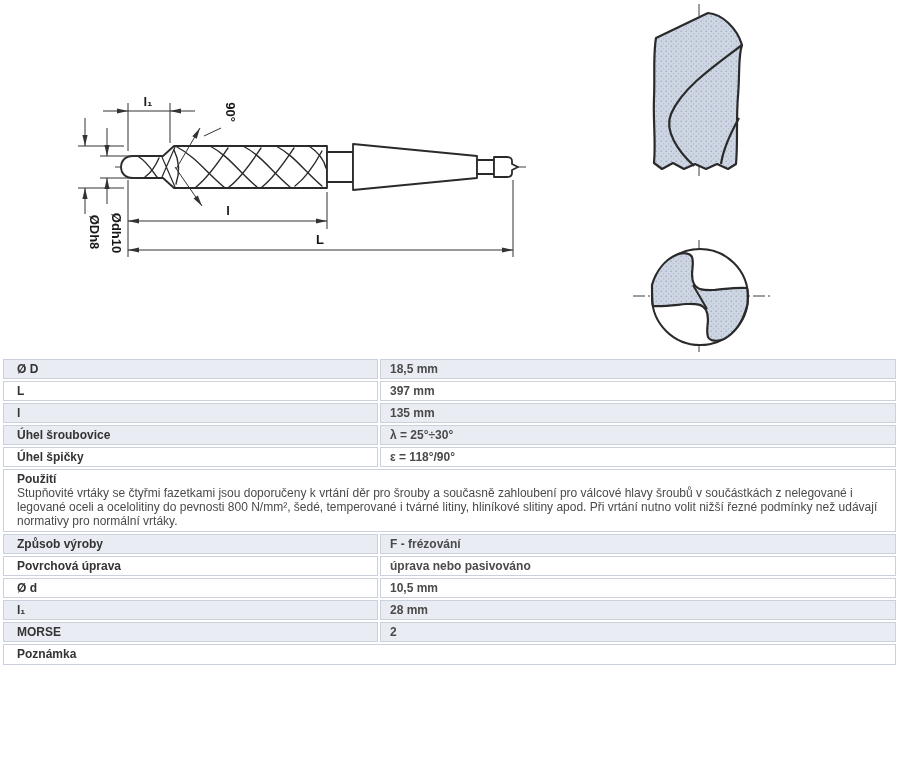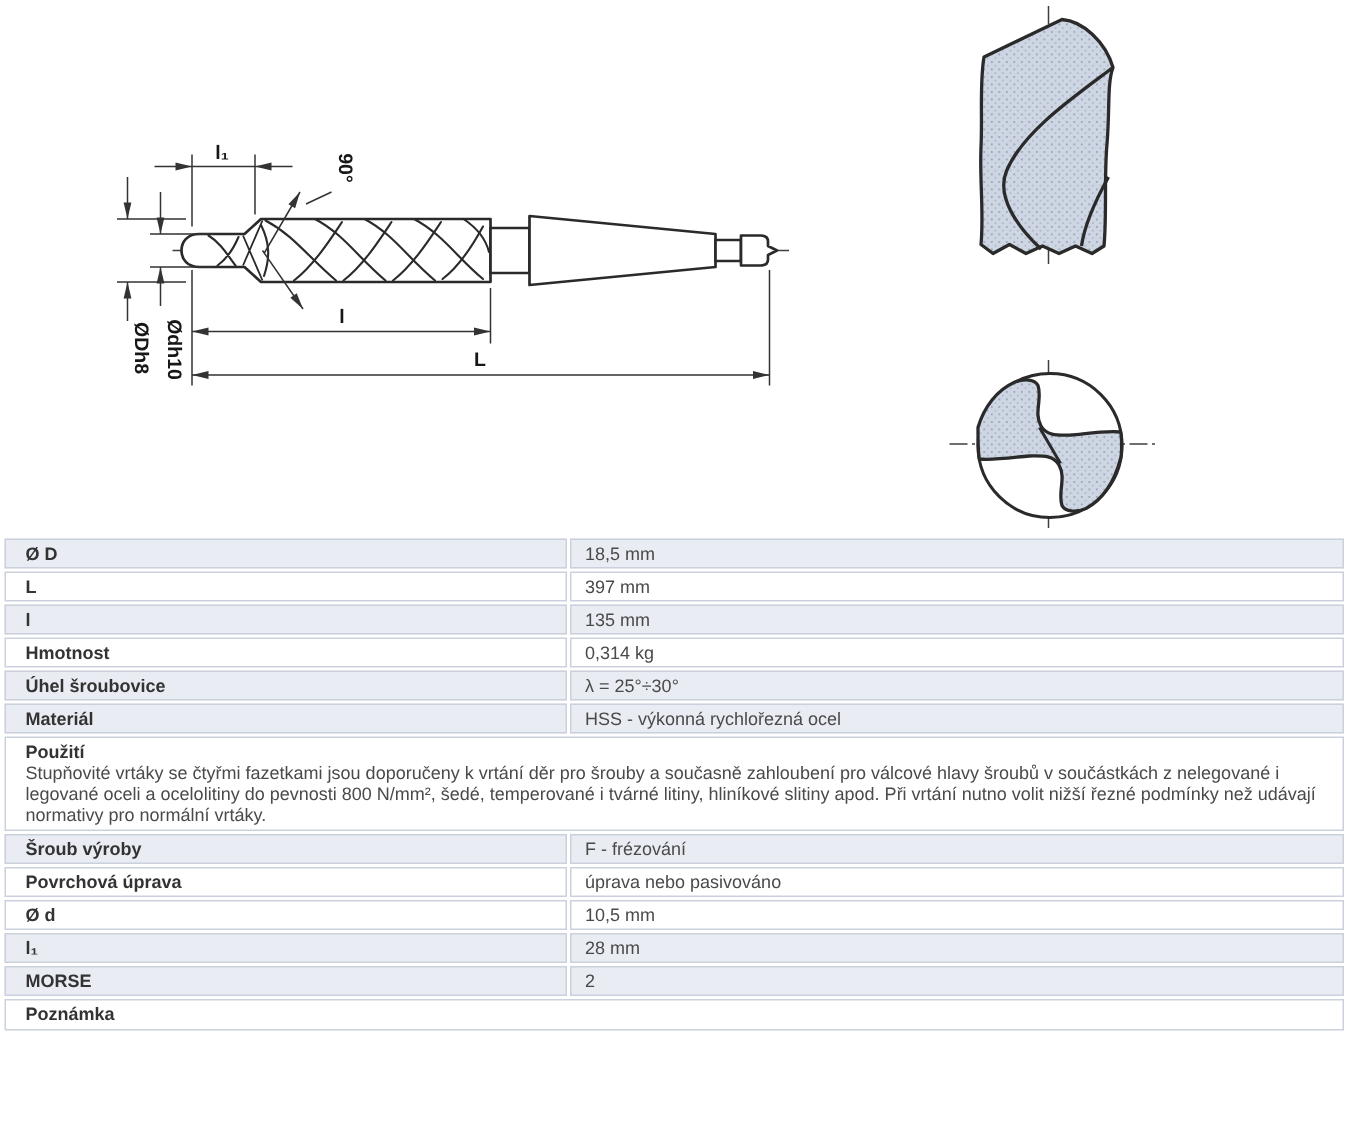--- a/index.html
+++ b/index.html
@@ -14,21 +14,21 @@
   .dim{stroke:var(--dimline);stroke-width:1;fill:none;}
   .arr{fill:var(--dimline);stroke:none;}
   .dimtext{font:bold 13px "Liberation Sans",sans-serif;fill:#171717;}
   .cl{stroke:#3f3f3f;stroke-width:1;stroke-dasharray:12 3 2 3;fill:none;}
   .stipshape{fill:url(#stip);stroke:var(--dline);stroke-width:2.2;stroke-linejoin:round;}
 
   
   .spec-table{border-collapse:separate;border-spacing:2px;width:897px;margin-left:1px;table-layout:fixed;}
   .spec-table td{border:1px solid var(--tborder);font-size:12px;line-height:14px;color:#3c3c3c;vertical-align:top;background:#fff;}
   .spec-table td.lbl{width:352px;font-weight:bold;padding:2px 8px 2px 13px;color:#333;}
-  .spec-table td.val{padding:2px 8px 2px 9px;color:#4a4a4a;}
+  .spec-table td.val{padding:2px 8px 2px 9px;color:#4a4a4a;font-weight:bold;}
   .spec-table tr.stripe td{background:var(--stripe);}
   .spec-table td.block{padding:2px 10px 3px 13px;color:#4a4a4a;margin-top:40px;}
   .spec-table .btitle{font-weight:bold;color:#333;}
 </style>
 </head>
 <body>
 
 <div class="drawing-area">
   <svg width="900" height="357" viewBox="0 0 900 357">
     <defs>
@@ -132,42 +132,38 @@
       <td class="val">18,5 mm</td>
     </tr>
     <tr>
       <td class="lbl">L</td>
       <td class="val">397 mm</td>
     </tr>
     <tr class="stripe">
       <td class="lbl">l</td>
       <td class="val">135 mm</td>
     </tr>
-    <tr>
-      <td class="lbl">Hmotnost</td>
-      <td class="val">0,314 kg</td>
-    </tr>
     <tr class="stripe">
       <td class="lbl">Úhel šroubovice</td>
       <td class="val">λ = 25°÷30°</td>
     </tr>
-    <tr class="stripe">
-      <td class="lbl">Materiál</td>
-      <td class="val">HSS - výkonná rychlořezná ocel</td>
+    <tr>
+      <td class="lbl">Úhel špičky</td>
+      <td class="val">ε = 118°/90°</td>
     </tr>
 
     <tr>
       <td class="block" colspan="2">
         <div class="btitle">Použití</div>
         <div>Stupňovité vrtáky se čtyřmi fazetkami jsou doporučeny k vrtání děr pro šrouby a současně zahloubení pro válcové hlavy šroubů v součástkách z nelegované i legované oceli a ocelolitiny do pevnosti 800 N/mm², šedé, temperované i tvárné litiny, hliníkové slitiny apod. Při vrtání nutno volit nižší řezné podmínky než udávají normativy pro normální vrtáky.</div>
       </td>
     </tr>
 
     <tr class="stripe">
-      <td class="lbl">Šroub výroby</td>
+      <td class="lbl">Způsob výroby</td>
       <td class="val">F - frézování</td>
     </tr>
     <tr>
       <td class="lbl">Povrchová úprava</td>
       <td class="val">úprava nebo pasivováno</td>
     </tr>
 
 
     <tr>
       <td class="lbl">Ø d</td>

